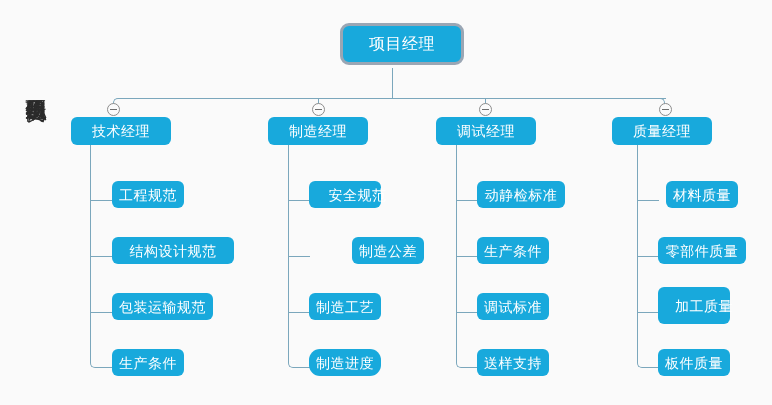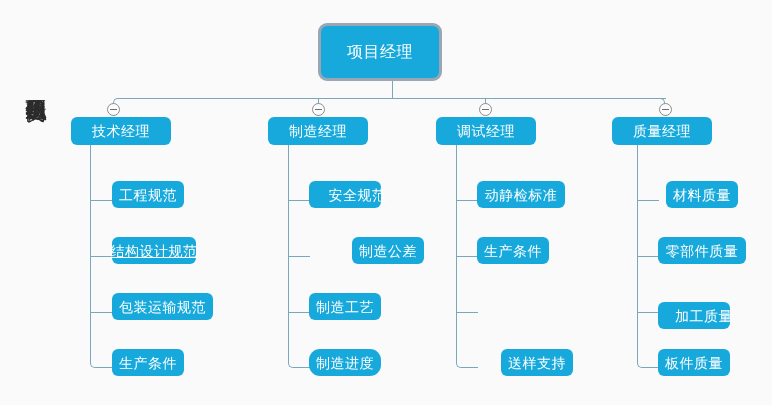--- a/index.html
+++ b/index.html
@@ -129,21 +129,21 @@
     background: #6f6f6f;
   }
 </style>
 </head>
 <body>
 
 <div id="chart-root">
 
   <div class="side-title">项目组织及岗位职责</div>
 
-  <div class="node root" style="left:318px; top:23px; width:124px; height:58px;">项目经理</div>
+  <div class="node root" style="left:340px; top:23px; width:124px; height:42px;">项目经理</div>
 
   <div class="conn v" style="left:392px; top:68px; height:30px;"></div>
 
   <div class="elbow-tl" style="left:113px; top:98px; width:10px; height:12px;"></div>
   <div class="conn h" style="left:122px; top:98px; width:544px;"></div>
   <div class="elbow-tr" style="left:655px; top:98px; width:10px; height:12px;"></div>
 
   <div class="conn v" style="left:318px; top:98px; height:12px;"></div>
   <div class="conn v" style="left:485px; top:98px; height:12px;"></div>
 
@@ -159,21 +159,21 @@
 
   <div class="conn v" style="left:90px; top:145px; height:55px;"></div>
   <div class="conn h" style="left:90px; top:200px; width:23px;"></div>
   <div class="conn v" style="left:90px; top:200px; height:56px;"></div>
   <div class="conn h" style="left:90px; top:256px; width:23px;"></div>
   <div class="conn v" style="left:90px; top:256px; height:56px;"></div>
   <div class="conn h" style="left:90px; top:312px; width:23px;"></div>
   <div class="elbow" style="left:90px; top:312px; width:23px; height:56px;"></div>
 
   <div class="node leaf" style="left:112px; top:181px; width:72px; height:27px;">工程规范</div>
-  <div class="node leaf" style="left:112px; top:237px; width:84px; height:27px;text-decoration:underline;">结构设计规范</div>
+  <div class="node leaf" style="left:112px; top:237px; width:122px; height:27px;">结构设计规范</div>
   <div class="node leaf" style="left:112px; top:293px; width:101px; height:27px;">包装运输规范</div>
   <div class="node leaf" style="left:112px; top:349px; width:72px; height:27px;">生产条件</div>
 
   <div class="conn v" style="left:288px; top:145px; height:55px;"></div>
   <div class="conn h" style="left:288px; top:200px; width:22px;"></div>
   <div class="conn v" style="left:288px; top:200px; height:56px;"></div>
   <div class="conn h" style="left:288px; top:256px; width:22px;"></div>
   <div class="conn v" style="left:288px; top:256px; height:56px;"></div>
   <div class="conn h" style="left:288px; top:312px; width:22px;"></div>
   <div class="elbow" style="left:288px; top:312px; width:22px; height:56px;"></div>
@@ -186,28 +186,29 @@
   <div class="conn v" style="left:456px; top:145px; height:55px;"></div>
   <div class="conn h" style="left:456px; top:200px; width:22px;"></div>
   <div class="conn v" style="left:456px; top:200px; height:56px;"></div>
   <div class="conn h" style="left:456px; top:256px; width:22px;"></div>
   <div class="conn v" style="left:456px; top:256px; height:56px;"></div>
   <div class="conn h" style="left:456px; top:312px; width:22px;"></div>
   <div class="elbow" style="left:456px; top:312px; width:22px; height:56px;"></div>
 
   <div class="node leaf" style="left:477px; top:181px; width:88px; height:27px;">动静检标准</div>
   <div class="node leaf" style="left:477px; top:237px; width:72px; height:27px;">生产条件</div>
-  <div class="node leaf" style="left:477px; top:349px; width:72px; height:27px;margin-left:24px;">送样支持</div>
+  <div class="node leaf" style="left:477px; top:293px; width:72px; height:27px;">调试标准</div>
+  <div class="node leaf" style="left:477px; top:349px; width:72px; height:27px;">送样支持</div>
 
   <div class="conn v" style="left:637px; top:145px; height:55px;"></div>
   <div class="conn h" style="left:637px; top:200px; width:22px;"></div>
   <div class="conn v" style="left:637px; top:200px; height:56px;"></div>
   <div class="conn h" style="left:637px; top:256px; width:22px;"></div>
   <div class="conn v" style="left:637px; top:256px; height:56px;"></div>
   <div class="conn h" style="left:637px; top:312px; width:22px;"></div>
   <div class="elbow" style="left:637px; top:312px; width:22px; height:56px;"></div>
 
   <div class="node leaf" style="left:658px; top:181px; width:72px; height:27px;margin-left:8px;">材料质量</div>
   <div class="node leaf" style="left:658px; top:237px; width:88px; height:27px;">零部件质量</div>
-  <div class="node leaf" style="left:658px; top:302px; width:72px; height:27px;padding-left:20px;">加工质量</div>
+  <div class="node leaf" style="left:658px; top:287px; width:72px; height:37px;padding-left:20px;">加工质量</div>
   <div class="node leaf" style="left:658px; top:349px; width:72px; height:27px;">板件质量</div>
 
 </div>
 
 </body></html>

